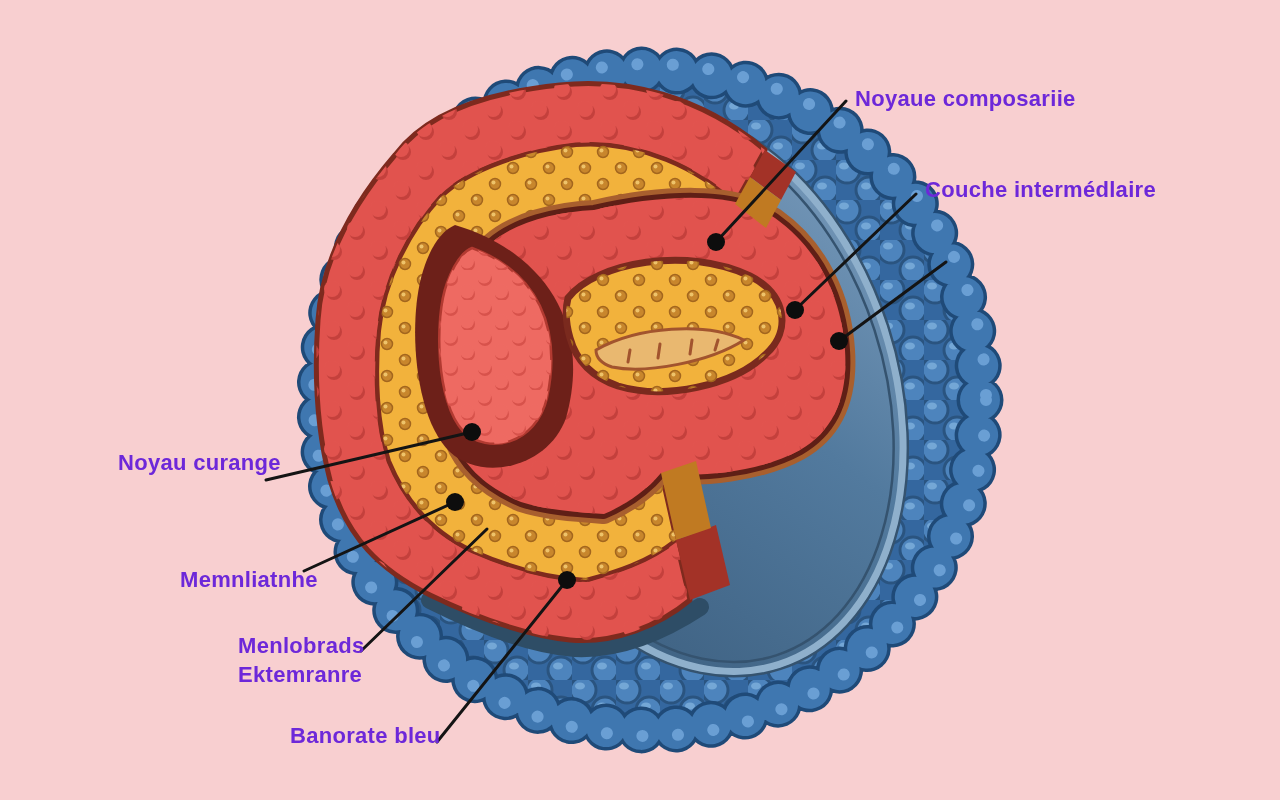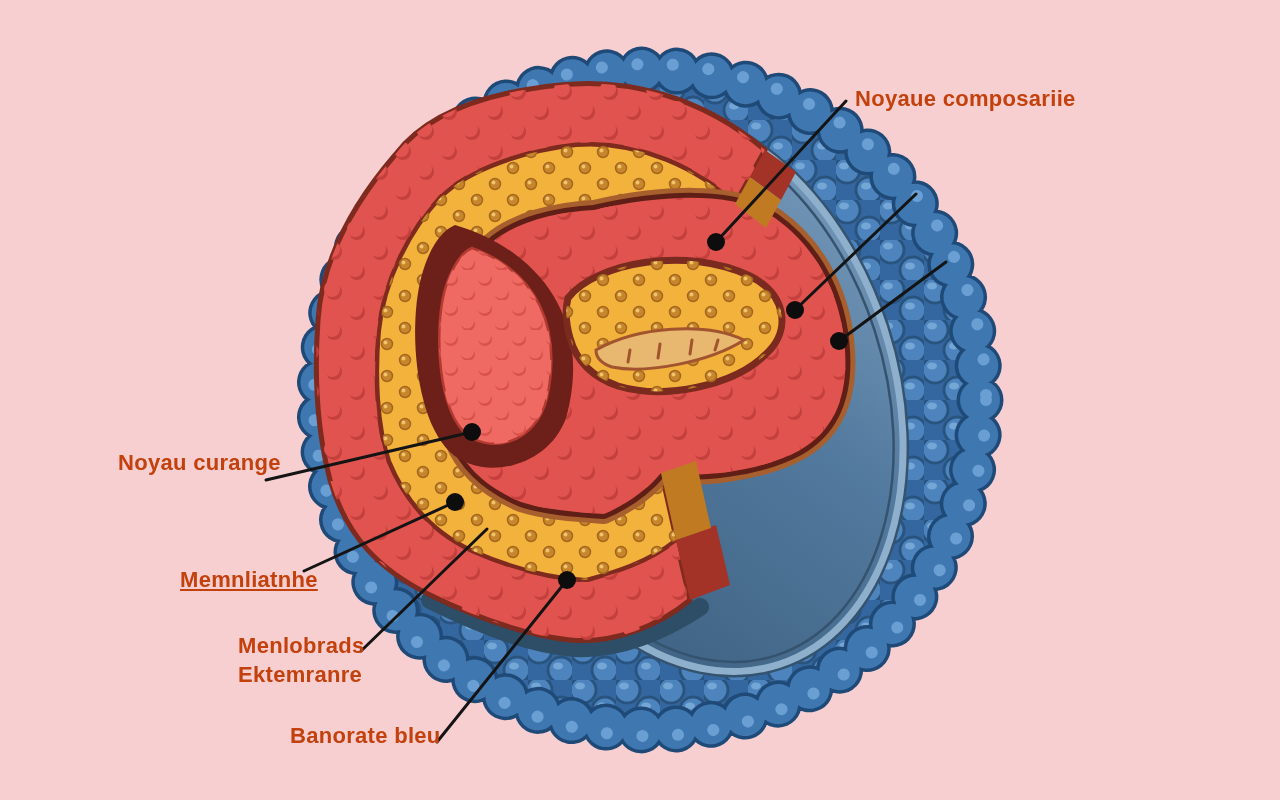--- a/index.html
+++ b/index.html
@@ -5,21 +5,21 @@
   html,body{margin:0;padding:0;}
   body{width:1280px;height:800px;overflow:hidden;background:#f8cfd0;font-family:"Liberation Sans",sans-serif;}
   #stage{position:relative;width:1280px;height:800px;background:#f8cfd0;}
   #stage svg{position:absolute;left:0;top:0;}
   .callout-label{
     position:absolute;
     font-family:"Liberation Sans",sans-serif;
     font-size:22px;
     font-weight:600;
     letter-spacing:.3px;
-    color:#c2410c;
+    color:#6d28d9;
     white-space:nowrap;
     line-height:29px;
     user-select:none;
   }
 </style>
 </head>
 <body>
 
 <div id="stage">
 
@@ -189,25 +189,26 @@
       <circle cx="795" cy="310" r="9"></circle>
       <circle cx="839" cy="341" r="9"></circle>
       <circle cx="472" cy="432" r="9"></circle>
       <circle cx="455" cy="502" r="9"></circle>
       <circle cx="567" cy="580" r="9"></circle>
     </g>
   </svg>
 
   <div class="callout-label" style="left:855px;top:84px;">Noyaue composariie</div>
 
+  <div class="callout-label" style="left:925px;top:175px;">Couche intermédlaire</div>
 
 
   <div class="callout-label" style="left:118px;top:448px;">Noyau curange</div>
 
-  <div class="callout-label" style="left:180px;top:565px;text-decoration:underline;">Memnliatnhe</div>
+  <div class="callout-label" style="left:180px;top:565px;">Memnliatnhe</div>
 
   <div class="callout-label" style="left:290px;top:721px;">Banorate bleu</div>
 
   <div class="callout-label" style="left:238px;top:631px;">
     <div>Menlobrads</div>
     <div>Ektemranre</div>
   </div>
 
 </div>
 

